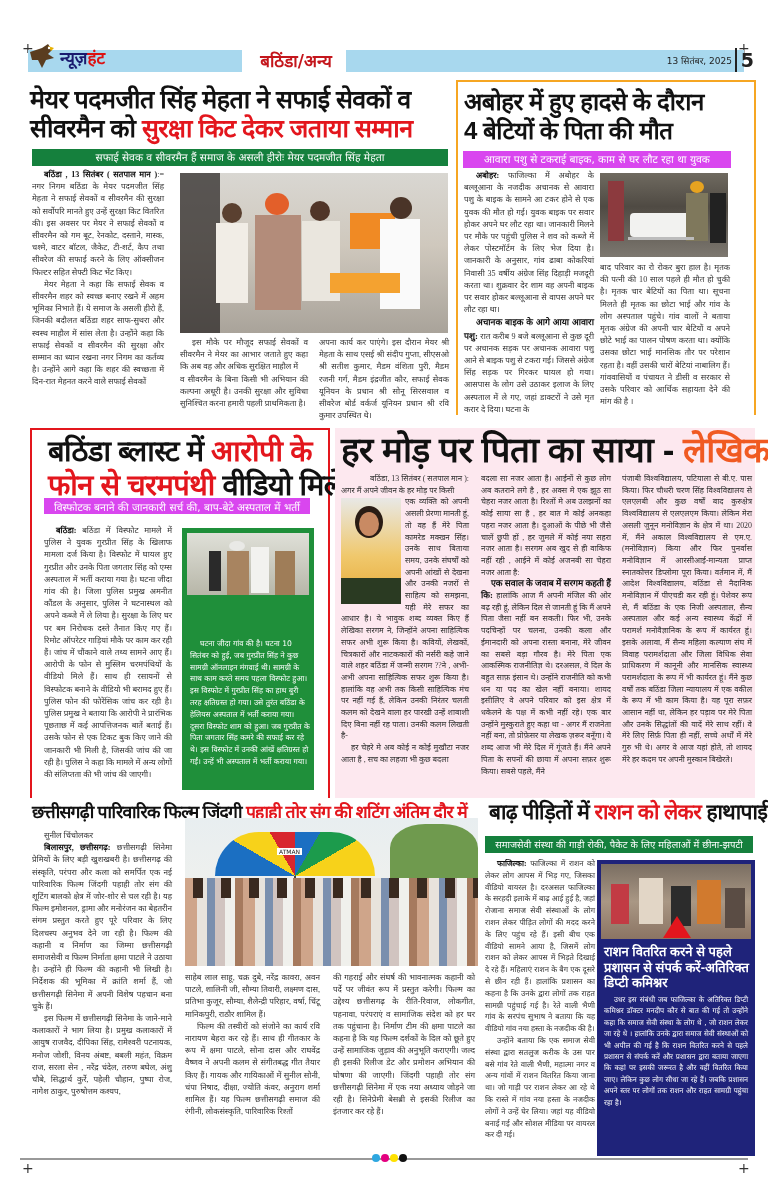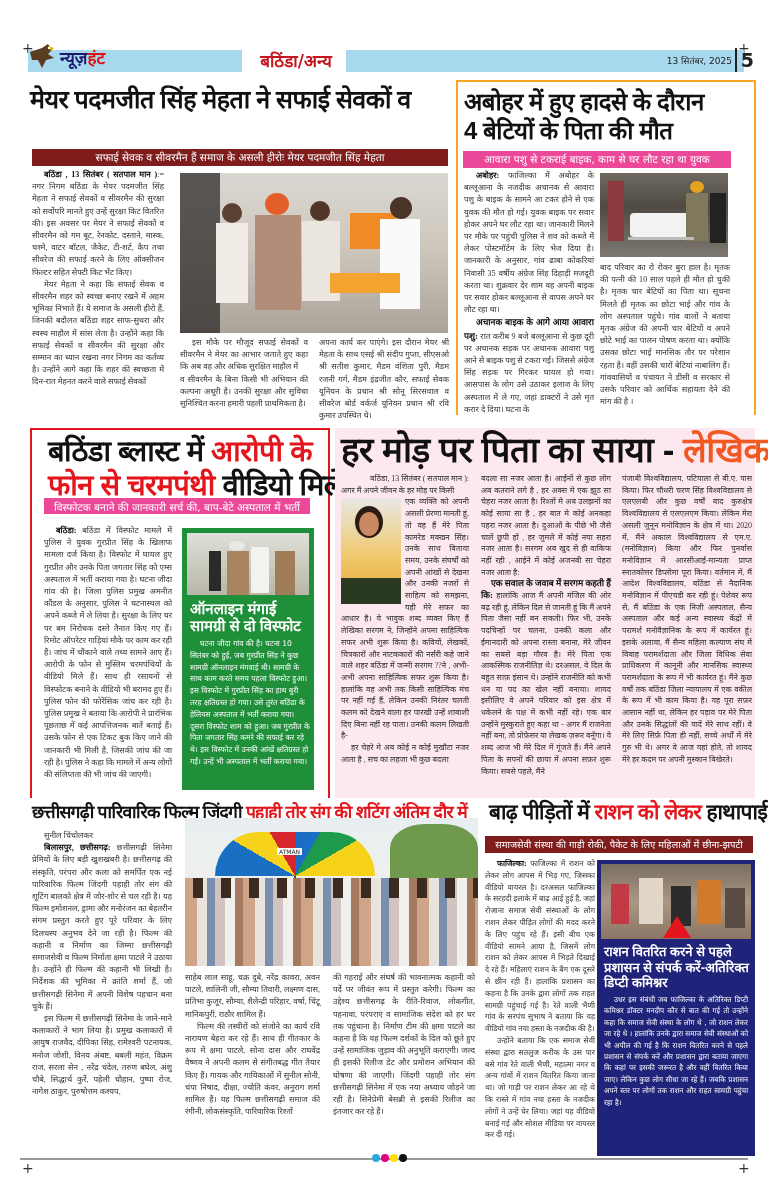--- a/index.html
+++ b/index.html
@@ -15,22 +15,22 @@
   .logo .n1{color:#1a1a6e;margin-left:2px}
   .logo .n2{color:#d11;}
   .section{position:absolute;left:220px;top:0;width:96px;text-align:center;font-family:"DejaVu Sans",sans-serif;font-weight:bold;color:#c4161c;font-size:17px;line-height:22px}
   .date{position:absolute;right:22px;top:0;font-family:"DejaVu Sans",sans-serif;font-size:9px;line-height:22px;color:#222}
   .pnum{position:absolute;right:0;top:-2px;border-left:2px solid #222;padding-left:4px;font-family:"DejaVu Sans",sans-serif;font-weight:bold;font-size:19px;line-height:24px}
   .txt{font-size:8.1px;line-height:12.2px;text-align:justify;color:#333;font-family:Liberation Serif, serif}
   .txt b{color:#111}
   .h1{font-family:"Liberation Sans",sans-serif;font-weight:bold;color:#111;letter-spacing:-0.5px}
   .red{color:#e3161d}
   .orange{color:#f05a22}
-  .gbar{background:#7f1d1d;color:#fff;font-family:"DejaVu Sans",sans-serif;font-size:11px;text-align:center;white-space:nowrap;overflow:hidden}
-  .nbar{background:#ec4899;color:#fff;font-family:"DejaVu Sans",sans-serif;font-size:10.5px;text-align:center;white-space:nowrap;overflow:hidden}
+  .gbar{background:#15803d;color:#fff;font-family:"DejaVu Sans",sans-serif;font-size:11px;text-align:center;white-space:nowrap;overflow:hidden}
+  .nbar{background:#d946ef;color:#fff;font-family:"DejaVu Sans",sans-serif;font-size:10.5px;text-align:center;white-space:nowrap;overflow:hidden}
   .photo{position:absolute;overflow:hidden}
   .col{position:absolute}
 </style>
 </head>
 <body>
 
 <div class="reg" style="left:22px;top:40px">+</div>
 <div class="reg" style="left:738px;top:40px">+</div>
 
 <div class="mast">
@@ -48,20 +48,21 @@
     <span class="n2">हंट</span>
   </div>
   <div class="section">बठिंडा/अन्य</div>
   <div class="date">13 सितंबर, 2025</div>
   <div class="pnum">5</div>
 </div>
 
 <div class="abs" style="left:30px;top:85px;width:420px;height:330px">
   <div class="h1" style="font-size:25px;line-height:29px;white-space:nowrap">
     <div>मेयर पदमजीत सिंह मेहता ने सफाई सेवकों व</div>
+    <div><span>सीवरमैन को </span><span class="red">सुरक्षा किट देकर जताया सम्मान</span></div>
   </div>
   <div class="gbar" style="position:absolute;left:2px;top:64px;width:416px;height:17px;line-height:17px;font-size:10.5px">सफाई सेवक व सीवरमैन हैं समाज के असली हीरोः मेयर पदमजीत सिंह मेहता</div>
 
   <div class="col txt" style="left:2px;top:84px;width:132px">
     <span style="padding-left:12px"></span><b>बठिंडा , 13 सितंबर ( सतपाल मान )</b><span>:= नगर निगम बठिंडा के मेयर पदमजीत सिंह मेहता ने सफाई सेवकों व सीवरमैन की सुरक्षा को सर्वोपरि मानते हुए उन्हें सुरक्षा किट वितरित की। इस अवसर पर मेयर ने सफाई सेवकों व सीवरमैन को गम बूट, रेनकोट, दस्ताने, मास्क, चश्मे, वाटर बॉटल, जैकेट, टी-शर्ट, कैप तथा सीवरेज की सफाई करने के लिए ऑक्सीजन फिल्टर सहित सेफ्टी किट भेंट किए।</span>
     <div style="text-indent:12px">मेयर मेहता ने कहा कि सफाई सेवक व सीवरमैन शहर को स्वच्छ बनाए रखने में अहम भूमिका निभाते हैं। ये समाज के असली हीरो हैं, जिनकी बदौलत बठिंडा शहर साफ-सुथरा और स्वस्थ माहौल में सांस लेता है। उन्होंने कहा कि सफाई सेवकों व सीवरमैन की सुरक्षा और सम्मान का ध्यान रखना नगर निगम का कर्तव्य है। उन्होंने आगे कहा कि शहर की स्वच्छता में दिन-रात मेहनत करने वाले सफाई सेवकों</div>
   </div>
 
   <div class="photo" style="left:150px;top:88px;width:268px;height:160px;background:linear-gradient(180deg,#d9d7d2 0%,#cfc8bd 45%,#a9a39a 100%)">
     <div style="position:absolute;left:0;top:0;width:40px;height:160px;background:#2d2a28;opacity:.75"></div>
@@ -124,21 +125,20 @@
   </div>
 
   <div class="abs" style="left:150px;top:98px;width:132px;height:262px;background:#1f8f3a;border:2px solid #1f8f3a">
     <div class="photo" style="left:3px;top:3px;width:122px;height:62px;background:linear-gradient(180deg,#dfe0d8 0%,#b7b6a8 100%)">
       <div style="position:absolute;left:22px;top:18px;width:12px;height:40px;background:#2a2a2a"></div>
       <div style="position:absolute;left:42px;top:8px;width:16px;height:10px;background:#e9e9e6;border-radius:50%"></div>
       <div style="position:absolute;left:40px;top:18px;width:22px;height:44px;background:#a88460"></div>
       <div style="position:absolute;left:64px;top:14px;width:18px;height:46px;background:#f2f2ef"></div>
       <div style="position:absolute;left:88px;top:18px;width:20px;height:44px;background:#9f7d58"></div>
     </div>
-    <div style="position:absolute;left:6px;top:70px;width:122px;color:#fff;font-family:'Liberation Sans',sans-serif;font-weight:bold;font-size:15px;line-height:17px">ऑनलाइन मंगाई सामग्री से दो विस्फोट</div>
     <div style="position:absolute;left:6px;top:108px;width:120px;color:#fff;font-family:'DejaVu Sans',sans-serif;font-size:7.6px;line-height:11.8px;text-indent:10px">घटना जीदा गांव की है। घटना 10 सितंबर को हुई, जब गुरप्रीत सिंह ने कुछ सामग्री ऑनलाइन मंगवाई थी। सामग्री के साथ काम करते समय पहला विस्फोट हुआ। इस विस्फोट में गुरप्रीत सिंह का हाथ बुरी तरह क्षतिग्रस्त हो गया। उसे तुरंत बठिंडा के हेलियस अस्पताल में भर्ती कराया गया। दूसरा विस्फोट शाम को हुआ। जब गुरप्रीत के पिता जगतार सिंह कमरे की सफाई कर रहे थे। इस विस्फोट में उनकी आंखें क्षतिग्रस्त हो गईं। उन्हें भी अस्पताल में भर्ती कराया गया।</div>
   </div>
 </div>
 
 <div class="abs" style="left:335px;top:428px;width:420px;height:370px;background:#fde8ef">
   <div class="h1" style="position:absolute;left:6px;top:6px;font-size:35px;line-height:32px;white-space:nowrap"><span>हर मोड़ पर पिता का साया - </span><span class="orange">लेखिका सरगम</span></div>
 
   <div class="col txt" style="left:6px;top:45px;width:128px;font-size:7.9px;line-height:11.7px">
     <div style="text-align:right">बठिंडा, 13 सितंबर ( सतपाल मान ):</div>
     <div>अगर मैं अपने जीवन के हर मोड़ पर किसी</div>

